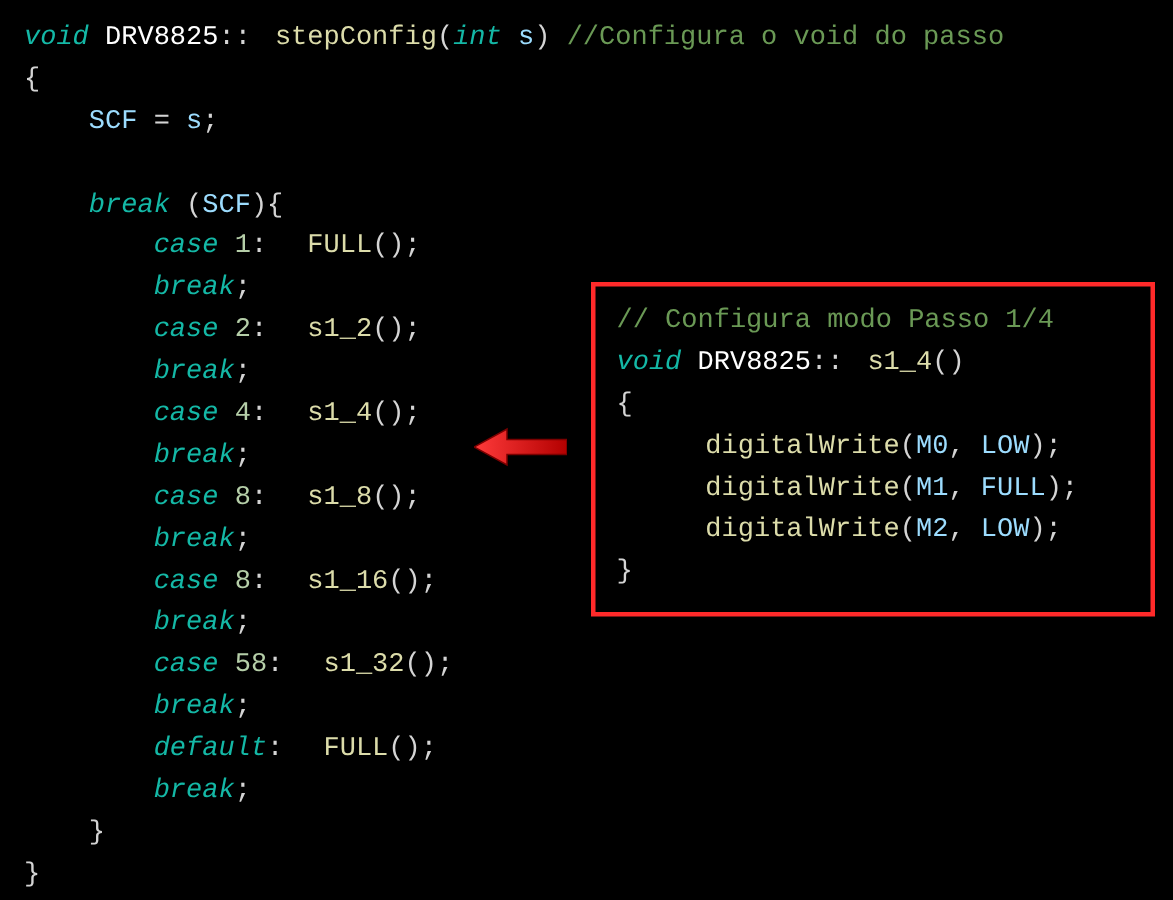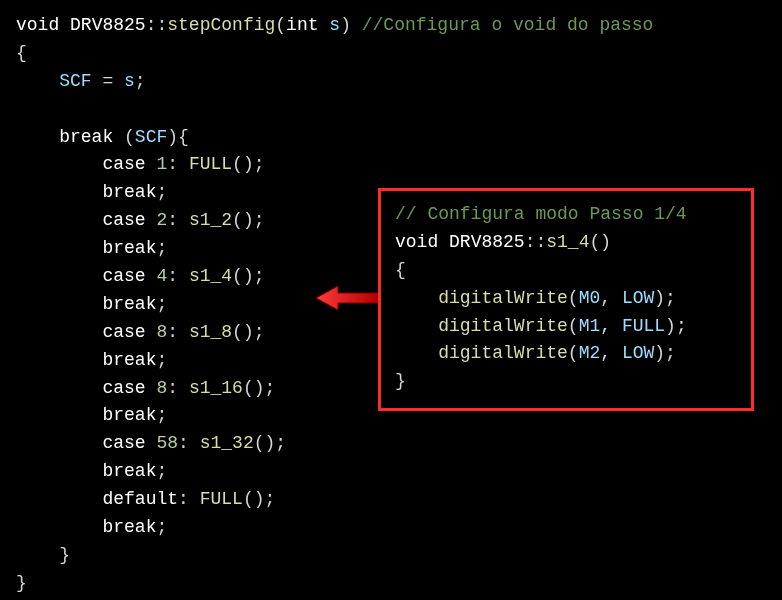--- a/index.html
+++ b/index.html
@@ -12,33 +12,33 @@
     width: 782px;
     height: 600px;
     overflow: hidden;
     position: relative;
     padding: 12px 16px;
   }
   pre {
     font-family: inherit;
     white-space: pre;
   }
-  .kw   { color: #ffffff; }   
+  .kw   { color: #14b8a6; font-style: italic; }   
   .cls  { color: #ffffff; }   
-  .fn   { color: #dcdcaa; }   
+  .fn   { color: #dcdcaa; margin-left: 16px; }   
   .var  { color: #9cdcfe; }   
   .num  { color: #b5cea8; }   
   .cmt  { color: #6a9955; }   
   .pun  { color: #d4d4d4; }
   .op   { color: #d4d4d4; }
 
   .callout {
     position: absolute;
     top: 188px;
-    left: 378px;
+    left: 394px;
     width: 376px;
     border: 3px solid #ff2a2a;
     background: #000;
     padding: 10px 14px 12px 14px;
     font-size: 18px;
     line-height: 1.55;
   }
   .arrow {
     position: absolute;
     top: 284px;

